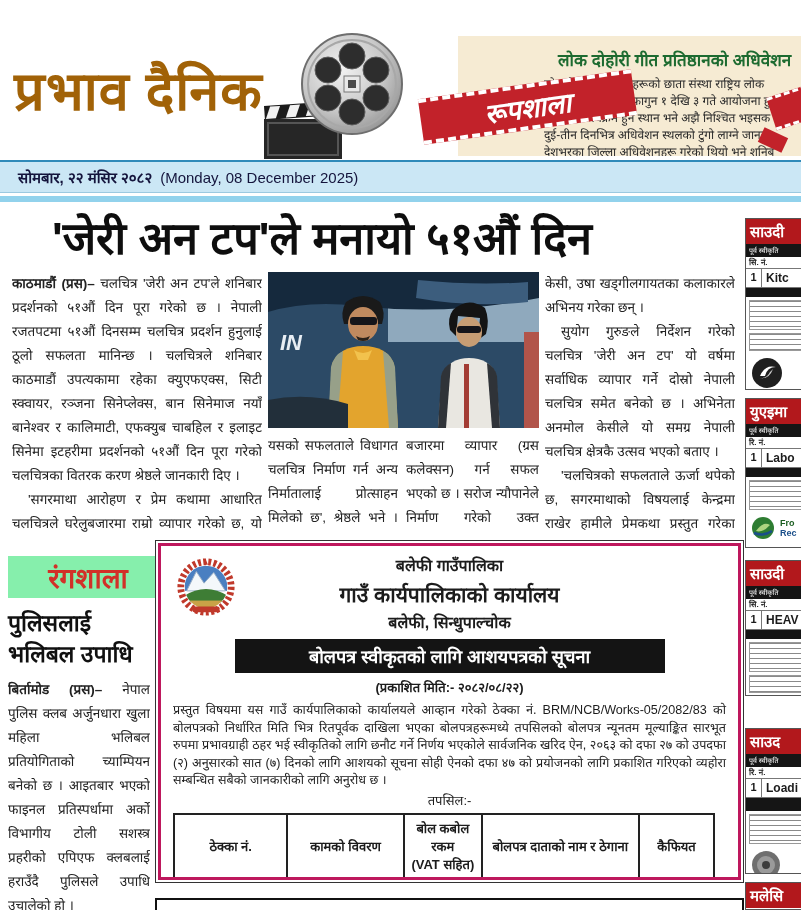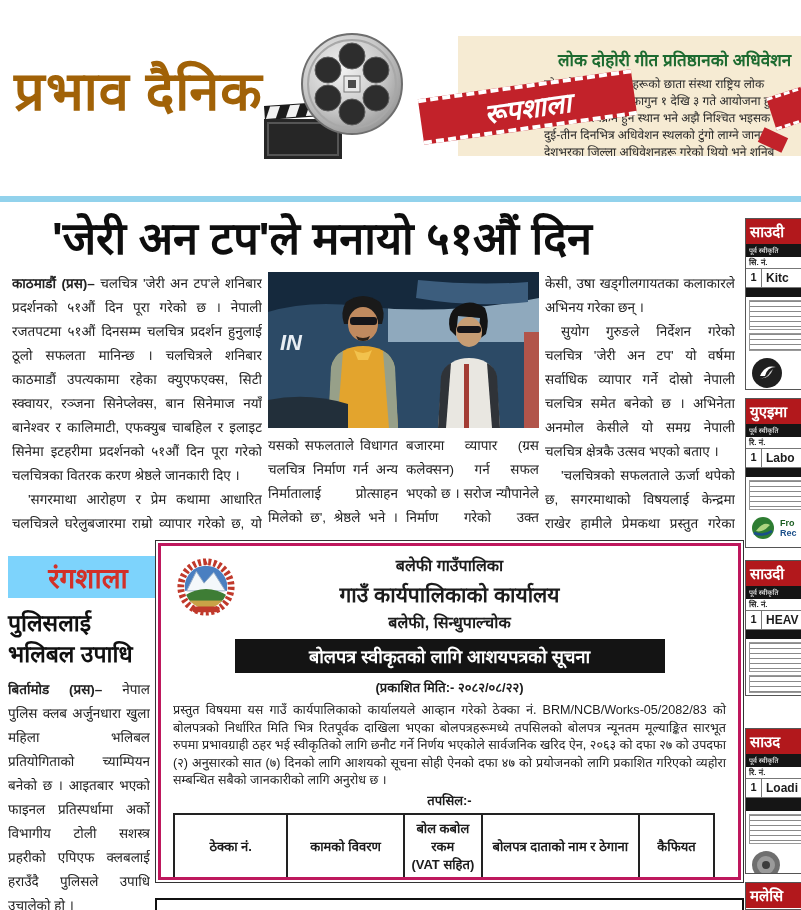--- a/index.html
+++ b/index.html
@@ -33,36 +33,36 @@
   .body-text { font-size:13.5px; line-height:24px; text-align:justify; color:#222; }
   .dateline { font-weight:bold; }
   .indent { text-indent:16px; }
   .col1 { left:12px; top:272px; width:250px; height:262px; overflow:hidden; }
   .cap-left { left:268px; top:434px; width:130px; height:100px; overflow:hidden; }
   .cap-right { left:406px; top:434px; width:133px; height:100px; overflow:hidden; }
   .col3 { left:545px; top:272px; width:190px; height:262px; overflow:hidden; }
   .photo { left:268px; top:272px; width:271px; height:156px; overflow:hidden; }
 
   
-  .rang-box { left:8px; top:556px; width:160px; height:42px; background:#7dd3fc; display:flex; align-items:center; justify-content:center; }
+  .rang-box { left:8px; top:556px; width:160px; height:42px; background:#86efac; display:flex; align-items:center; justify-content:center; }
   .rang-box span { color:#d23028; font-size:28px; font-weight:900; }
   .sports-head { left:8px; top:608px; width:150px; font-size:23px; font-weight:900; line-height:31px; color:#101010; }
   .sports-body { left:8px; top:678px; width:142px; height:232px; overflow:hidden; }
 
   
   .notice-outer { left:155px; top:540px; width:589px; height:343px; border:1px solid #333; background:#fff; }
   .notice-inner { position:absolute; left:2px; top:2px; right:2px; bottom:2px; border:3px solid #be185d; overflow:hidden; }
   .emblem { position:absolute; left:14px; top:10px; }
   .n-title1 { text-align:center; margin-top:8px; font-size:16px; font-weight:bold; }
   .n-title2 { text-align:center; margin-top:4px; font-size:21px; font-weight:bold; }
   .n-title3 { text-align:center; margin-top:3px; font-size:16px; font-weight:bold; }
   .n-banner { width:430px; margin:6px auto 0; background:#141414; color:#fff; text-align:center; font-size:18px; font-weight:bold; padding:5px 0; }
   .n-pub { text-align:center; font-size:13px; font-weight:bold; margin-top:5px; }
   .n-body { margin:6px 12px 0; font-size:12.6px; line-height:17.5px; text-align:justify; }
-  .n-tapasil { text-align:center; font-size:13px; font-weight:bold; margin-top:1px; }
+  .n-tapasil { text-align:center; font-size:13px; font-weight:normal; margin-top:1px; }
   table.tender { border-collapse:collapse; width:94%; margin:4px 0 0 12px; }
   table.tender th, table.tender td { border:2px solid #222; text-align:center; vertical-align:middle; }
   table.tender th { font-size:13px; font-weight:bold; padding:4px 2px; height:38px; }
   table.tender td { font-size:13.5px; padding:3px 2px; height:64px; }
   .pre { white-space:pre-line; }
   .latin { font-family:"Liberation Serif", serif; font-size:14.5px; }
   .partial-box { left:155px; top:898px; width:589px; height:20px; border:2px solid #111; }
 
   
   .ad { left:745px; width:140px; border:1px solid #555; background:#fff; overflow:hidden; }
@@ -130,20 +130,24 @@
     <div class="top-line" style="top:91px">दुई-तीन दिनभित्र अधिवेशन स्थलको टुंगो लाग्ने जानक</div>
     <div class="top-line" style="top:108px">देशभरका जिल्ला अधिवेशनहरू गरेको थियो भने शनिब</div>
   </div>
 
   <div class="abs band-tail"></div>
   <div class="abs band-tail2"></div>
   <div class="abs film-banner">
     <span>रूपशाला</span>
   </div>
 
+  <div class="abs date-bar">
+    <span class="np">सोमबार, २२ मंसिर २०८२</span>
+    <span>(Monday, 08 December  2025)</span>
+  </div>
   <div class="abs blue-sep"></div>
 
   <h1 class="abs headline">'जेरी अन टप'ले मनायो ५१औं दिन</h1>
 
   <div class="abs col1 body-text">
     <p><span class="dateline">काठमाडौं (प्रस)–</span><span> चलचित्र 'जेरी अन टप'ले शनिबार प्रदर्शनको ५१औं दिन पूरा गरेको छ । नेपाली रजतपटमा ५१औं दिनसम्म चलचित्र प्रदर्शन हुनुलाई ठूलो सफलता मानिन्छ । चलचित्रले शनिबार काठमाडौं उपत्यकामा रहेका क्युएफएक्स, सिटी स्क्वायर, रञ्जना सिनेप्लेक्स, बान सिनेमाज नयाँ बानेश्वर र कालिमाटी, एफक्युब चाबहिल र इलाइट सिनेमा इटहरीमा प्रदर्शनको ५१औं दिन पूरा गरेको चलचित्रका वितरक करण श्रेष्ठले जानकारी दिए ।</span></p>
     <p class="indent">'सगरमाथा आरोहण र प्रेम कथामा आधारित चलचित्रले घरेलुबजारमा राम्रो व्यापार गरेको छ, यो समग्रमा नेपाली चलचित्रकर्मीको लागि सुखद खबर हो ।</p>
   </div>
 
   <div class="abs photo">

